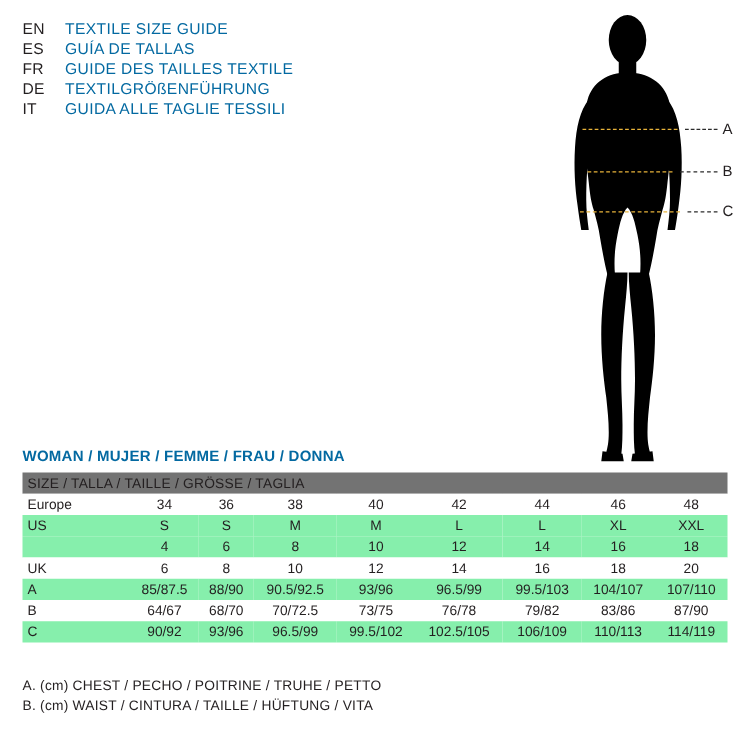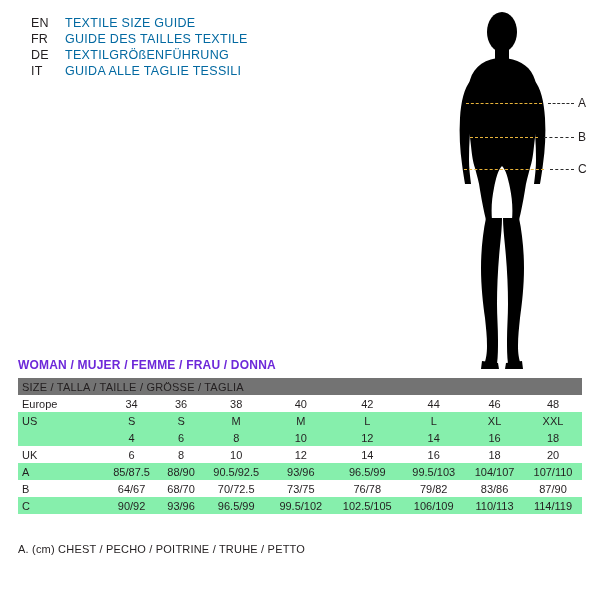--- a/index.html
+++ b/index.html
@@ -13,21 +13,21 @@
     font-family: "Liberation Sans", sans-serif;
     color: #231f20;
     position: relative;
     overflow: hidden;
   }
 
   
   .lang-block {
     position: absolute;
     top: 16px;
-    left: 31px;
+    left: 18px;
     width: 330px;
   }
   .lang-row {
     display: flex;
     align-items: baseline;
     margin-bottom: 2px;
   }
   .lang-code {
     width: 34px;
     flex: 0 0 34px;
@@ -71,21 +71,21 @@
     position: absolute;
     left: 18px;
     top: 358px;
     width: 564px;
   }
   .woman-title {
     font-size: 12px;
     font-weight: bold;
     letter-spacing: 0.2px;
     margin-bottom: 6px;
-    color: #6d28d9;
+    color: #0369a1;
   }
   table.size-table {
     border-collapse: collapse;
     width: 564px;
     font-size: 11px;
     color: #231f20;
   }
   table.size-table td {
     height: 17px;
     padding: 0 4px;
@@ -119,20 +119,24 @@
     color: #231f20;
   }
 </style>
 </head>
 <body>
 
 <div class="lang-block">
   <div class="lang-row">
     <span class="lang-code">EN</span>
     <span class="lang-text">TEXTILE SIZE GUIDE</span>
+  </div>
+  <div class="lang-row">
+    <span class="lang-code">ES</span>
+    <span class="lang-text">GUÍA DE TALLAS</span>
   </div>
   <div class="lang-row">
     <span class="lang-code">FR</span>
     <span class="lang-text">GUIDE DES TAILLES TEXTILE</span>
   </div>
   <div class="lang-row">
     <span class="lang-code">DE</span>
     <span class="lang-text">TEXTILGRÖßENFÜHRUNG</span>
   </div>
   <div class="lang-row">
@@ -310,13 +314,14 @@
         <td class="cell">106/109</td>
         <td class="cell">110/113</td>
         <td class="cell">114/119</td>
       </tr>
     </tbody>
   </table>
 </div>
 
 <div class="legend">
   <div>A. (cm) CHEST / PECHO / POITRINE / TRUHE / PETTO</div>
+  <div>B. (cm) WAIST / CINTURA / TAILLE / HÜFTUNG / VITA</div>
 </div>
 
 </body></html>

